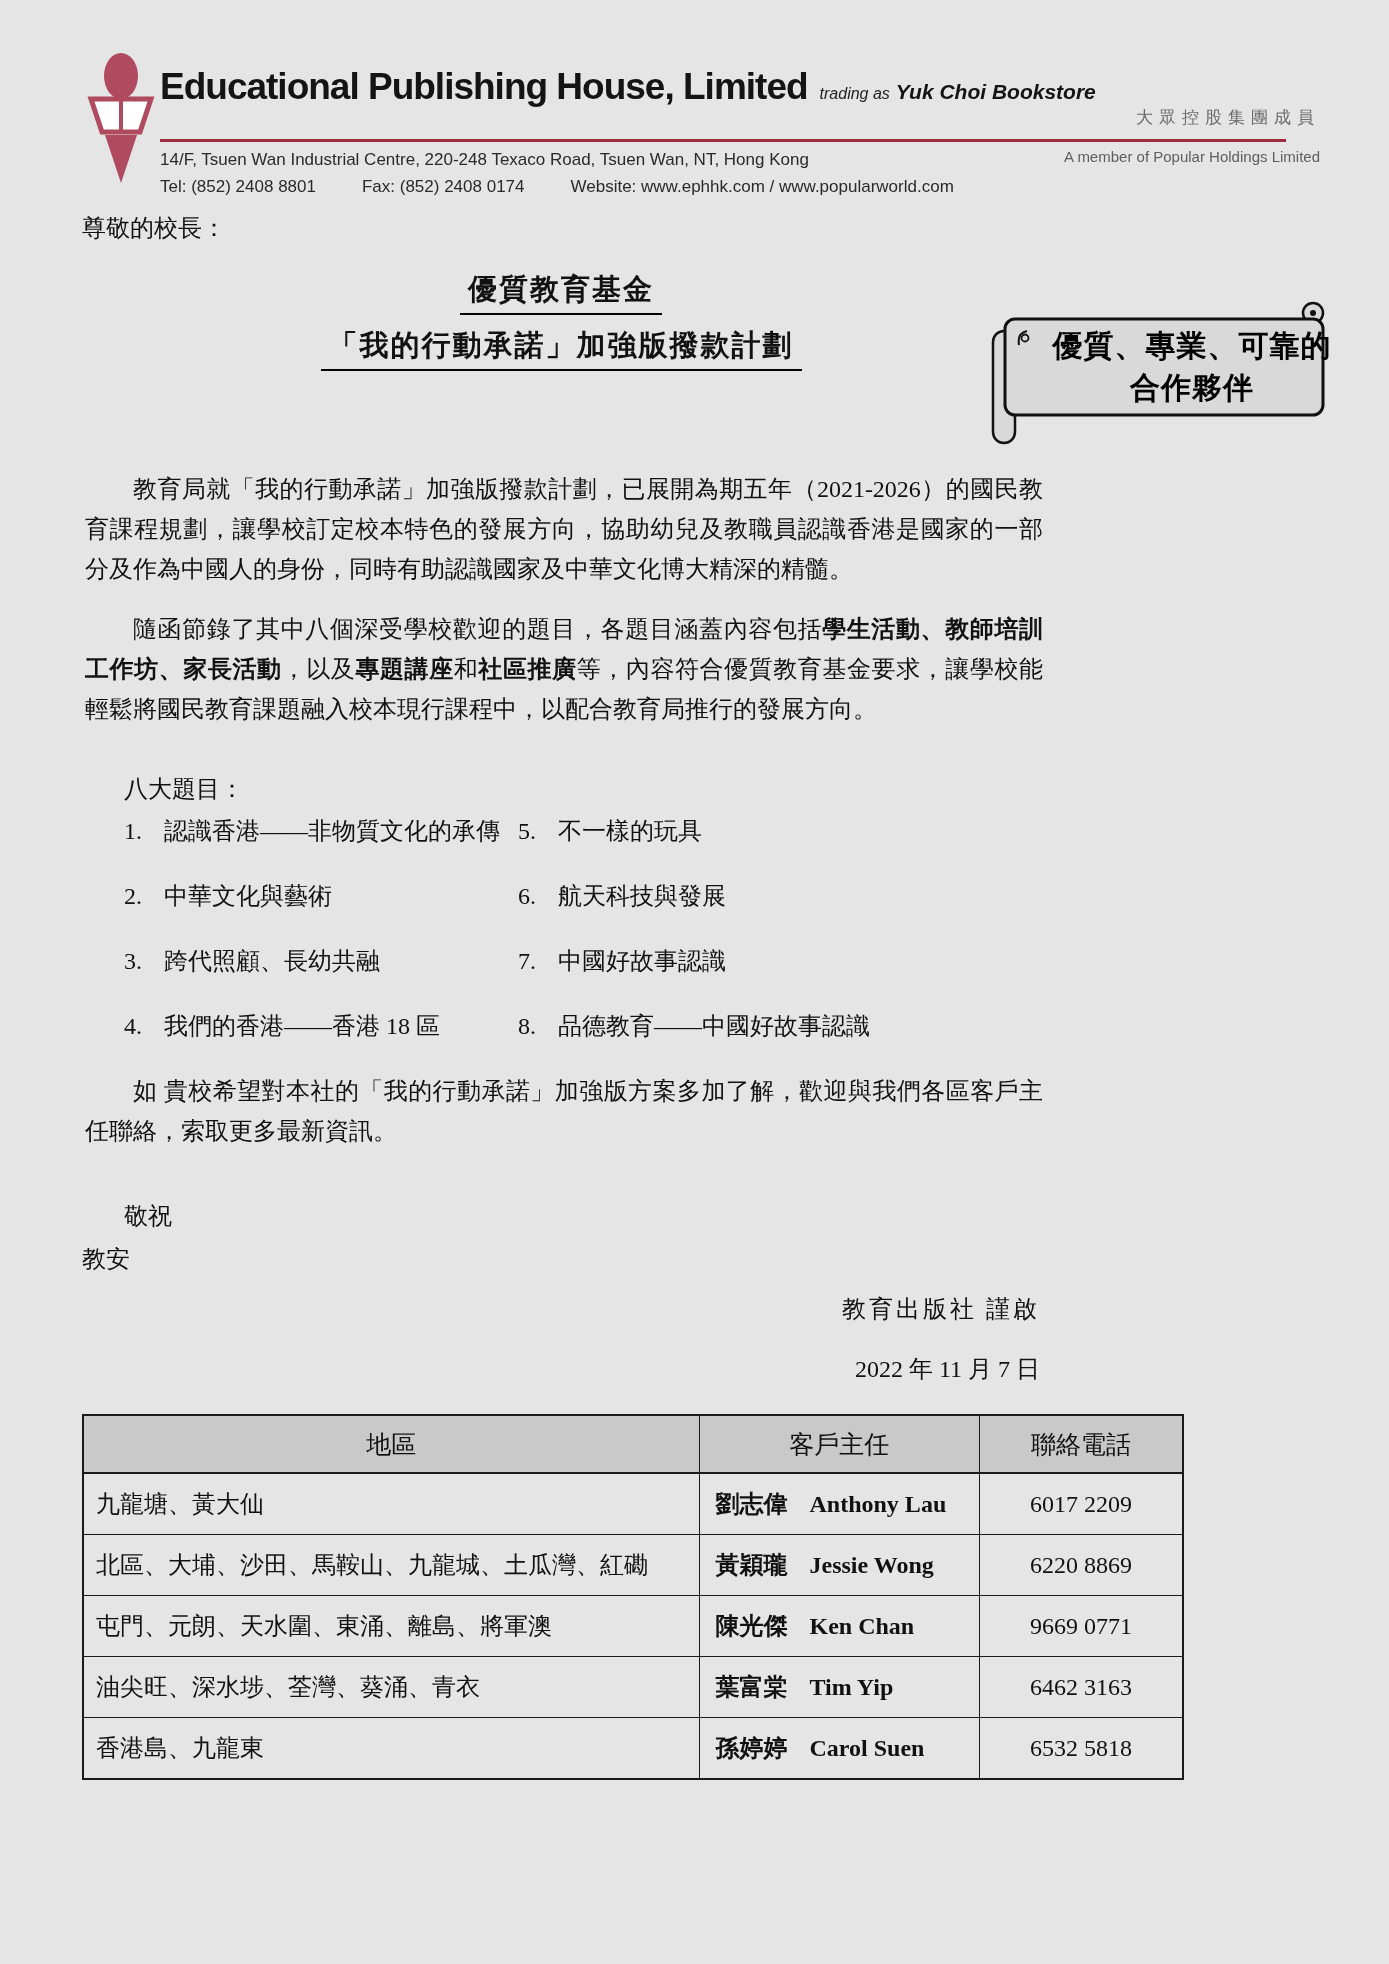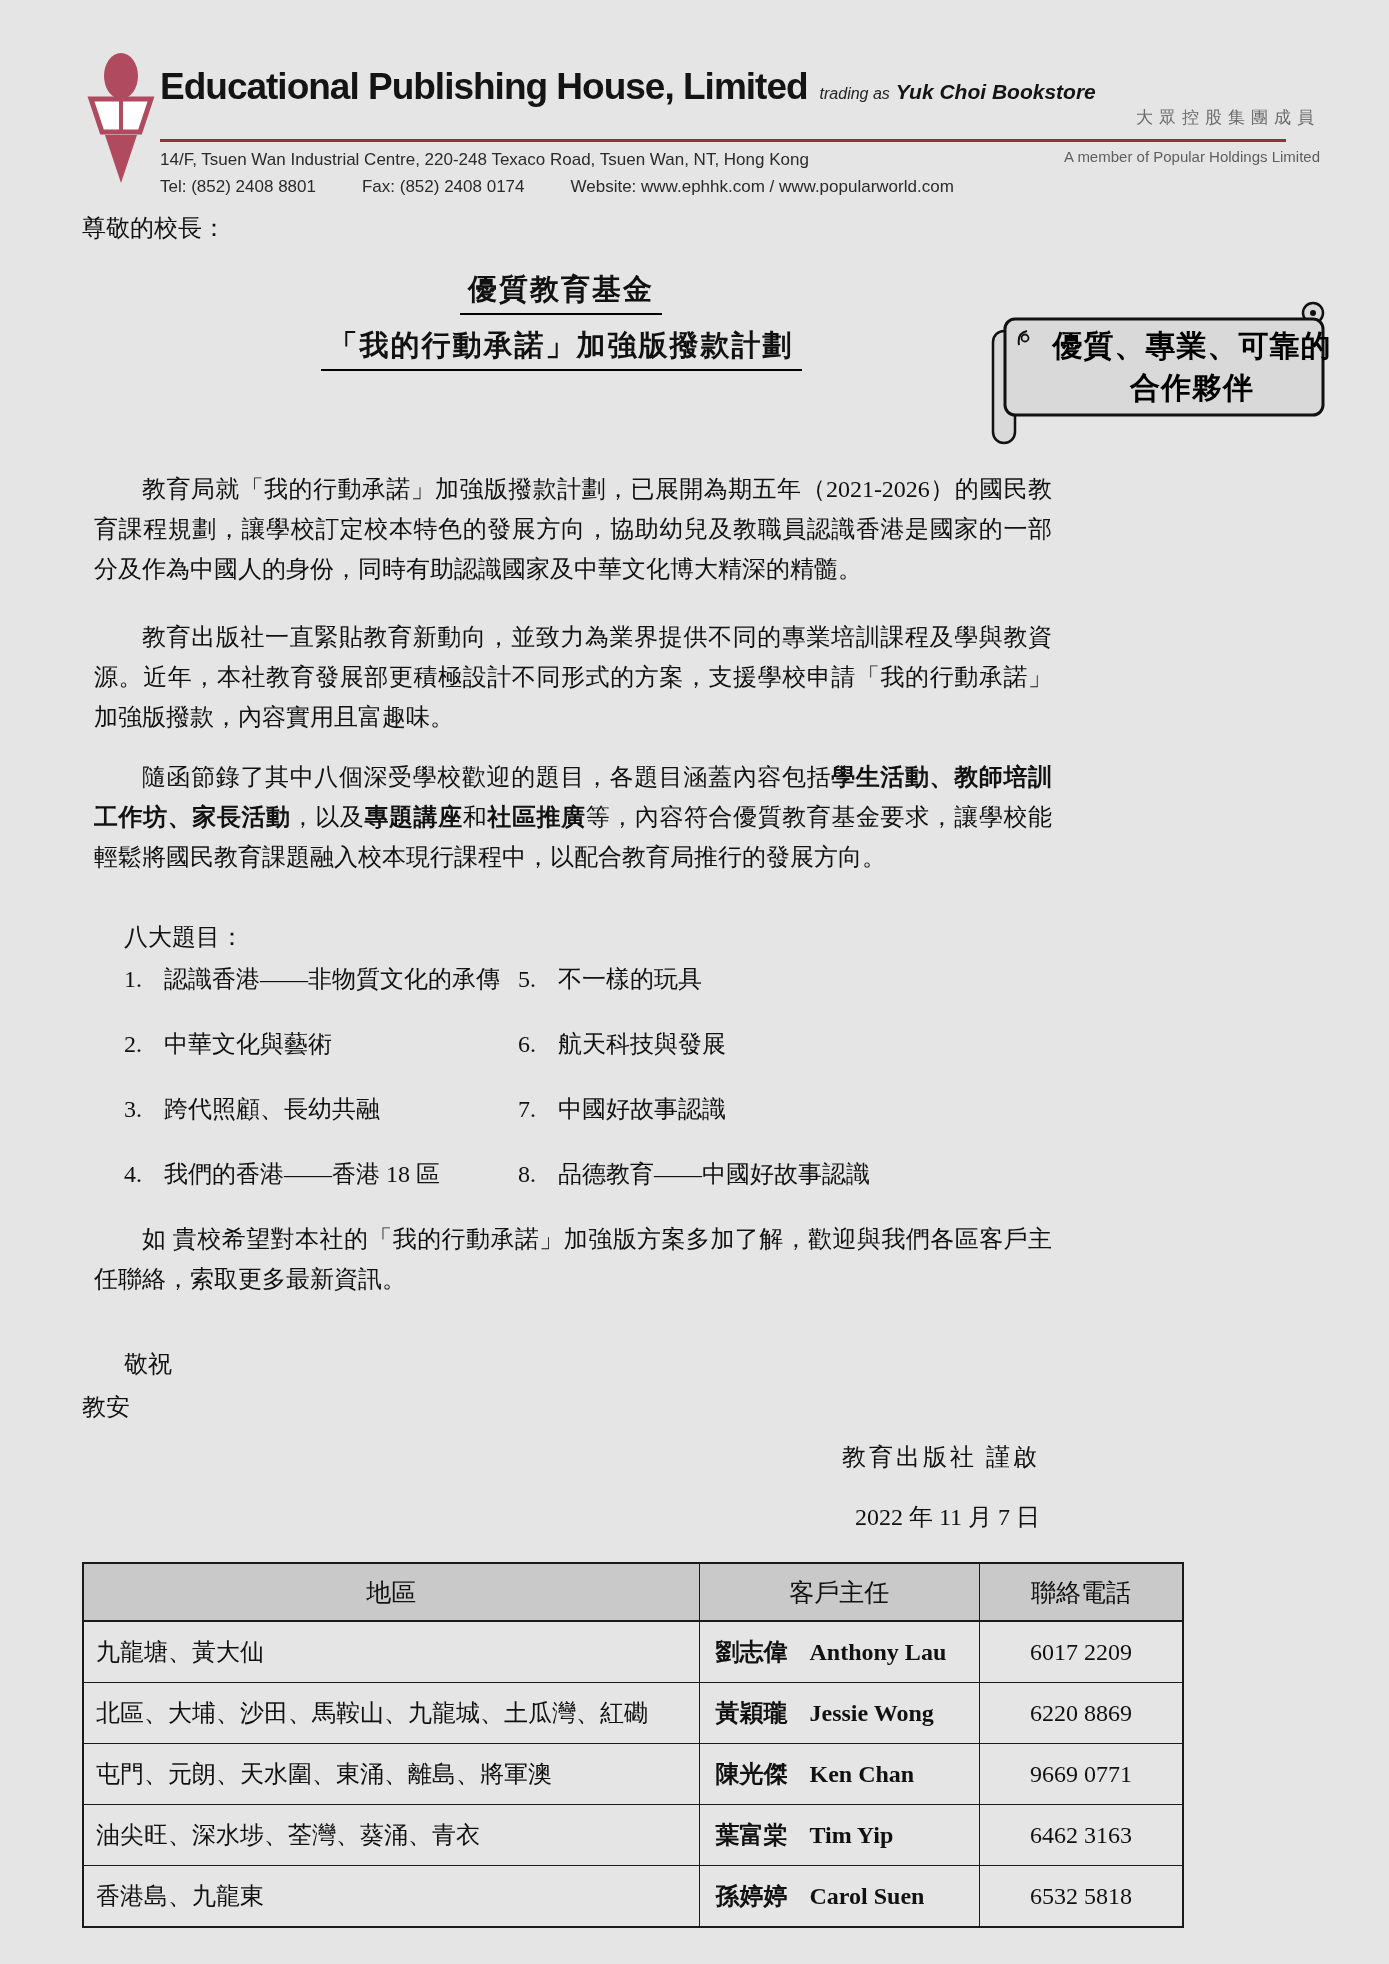--- a/index.html
+++ b/index.html
@@ -28,21 +28,21 @@
         display:flex;flex-direction:column;justify-content:center;align-items:center;
         font-weight:bold;font-size:30px;line-height:1.4;letter-spacing:1px;color:#000;padding-left:28px;}
   
   .bodycol{position:absolute;left:82px;top:200px;width:1228px;}
   .narrow{width:958px;}
   .salutation{margin-top:12px;font-size:24px;}
   .titleblock{margin-top:26px;text-align:center;}
   .titleline{display:inline-block;font-size:29px;font-weight:bold;
         border-bottom:2px solid #000;padding:0 8px 3px 8px;letter-spacing:2px;}
   .t2{margin-top:11px;}
-  .para{font-size:24px;line-height:40px;text-align:justify;text-indent:2em;margin:12px;}
+  .para{font-size:24px;line-height:40px;text-align:justify;text-indent:2em;margin:3px;}
   .p1{margin-top:98px;}
   .p2{margin-top:28px;}
   .p3{margin-top:20px;}
   .topics-heading{margin-top:44px;font-size:24px;padding-left:42px;}
   .topiclist{margin-top:6px;}
   .topicrow{display:flex;margin-bottom:25px;font-size:24px;line-height:40px;}
   .topicitem{display:flex;}
   .topicitem.lcol{width:436px;padding-left:42px;box-sizing:border-box;}
   .tnum{width:40px;flex:0 0 40px;}
   .closing{margin-top:2px;}
@@ -110,21 +110,20 @@
 
     <div class="salutation">尊敬的校長：</div>
 
     <div class="titleblock narrow">
       <div><span class="titleline">優質教育基金</span></div>
       <div class="t2"><span class="titleline">「我的行動承諾」加強版撥款計劃</span></div>
     </div>
 
     <p class="para narrow p1">教育局就「我的行動承諾」加強版撥款計劃，已展開為期五年（2021-2026）的國民教育課程規劃，讓學校訂定校本特色的發展方向，協助幼兒及教職員認識香港是國家的一部分及作為中國人的身份，同時有助認識國家及中華文化博大精深的精髓。</p>
 
-    <p class="para narrow p2">教育出版社一直緊貼教育新動向，並致力為業界提供不同的專業培訓課程及學與教資源。近年，本社教育發展部更積極設計不同形式的方案，支援學校申請「我的行動承諾」加強版撥款，內容實用且富趣味。</p>
 
     <p class="para narrow p3"><span>隨函節錄了其中八個深受學校歡迎的題目，各題目涵蓋內容包括</span><b class="seg">學生活動、教師培訓工作坊、家長活動</b><span>，以及</span><b class="seg">專題講座</b><span>和</span><b class="seg">社區推廣</b><span>等，內容符合優質教育基金要求，讓學校能輕鬆將國民教育課題融入校本現行課程中，以配合教育局推行的發展方向。</span></p>
 
     <div class="topics-heading">八大題目：</div>
 
     <div class="topiclist narrow">
       <div class="topicrow">
         <span class="topicitem lcol">
           <span class="tnum">1.</span>
           <span>認識香港——非物質文化的承傳</span>

